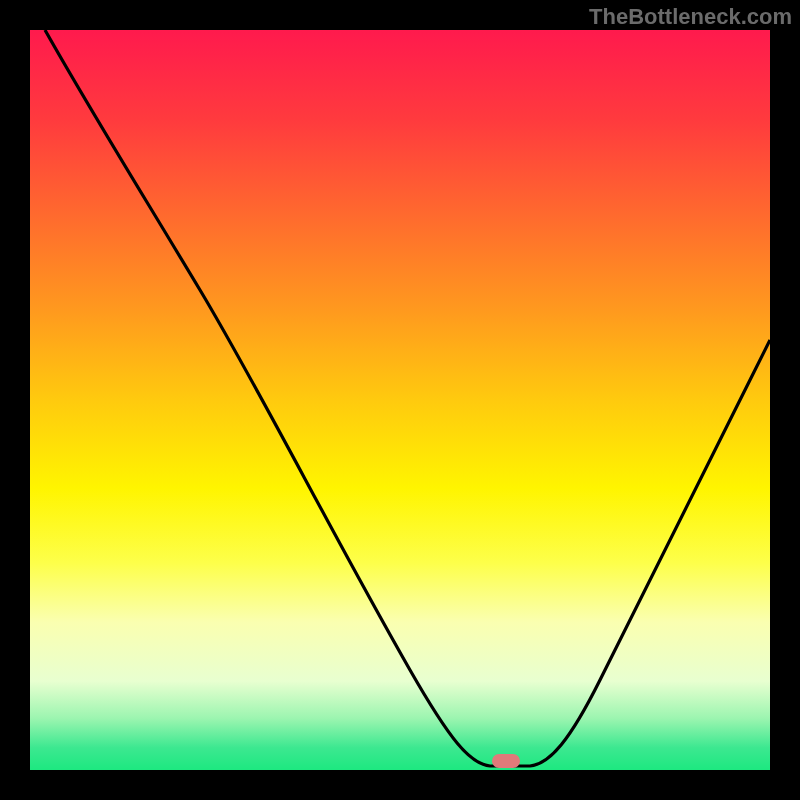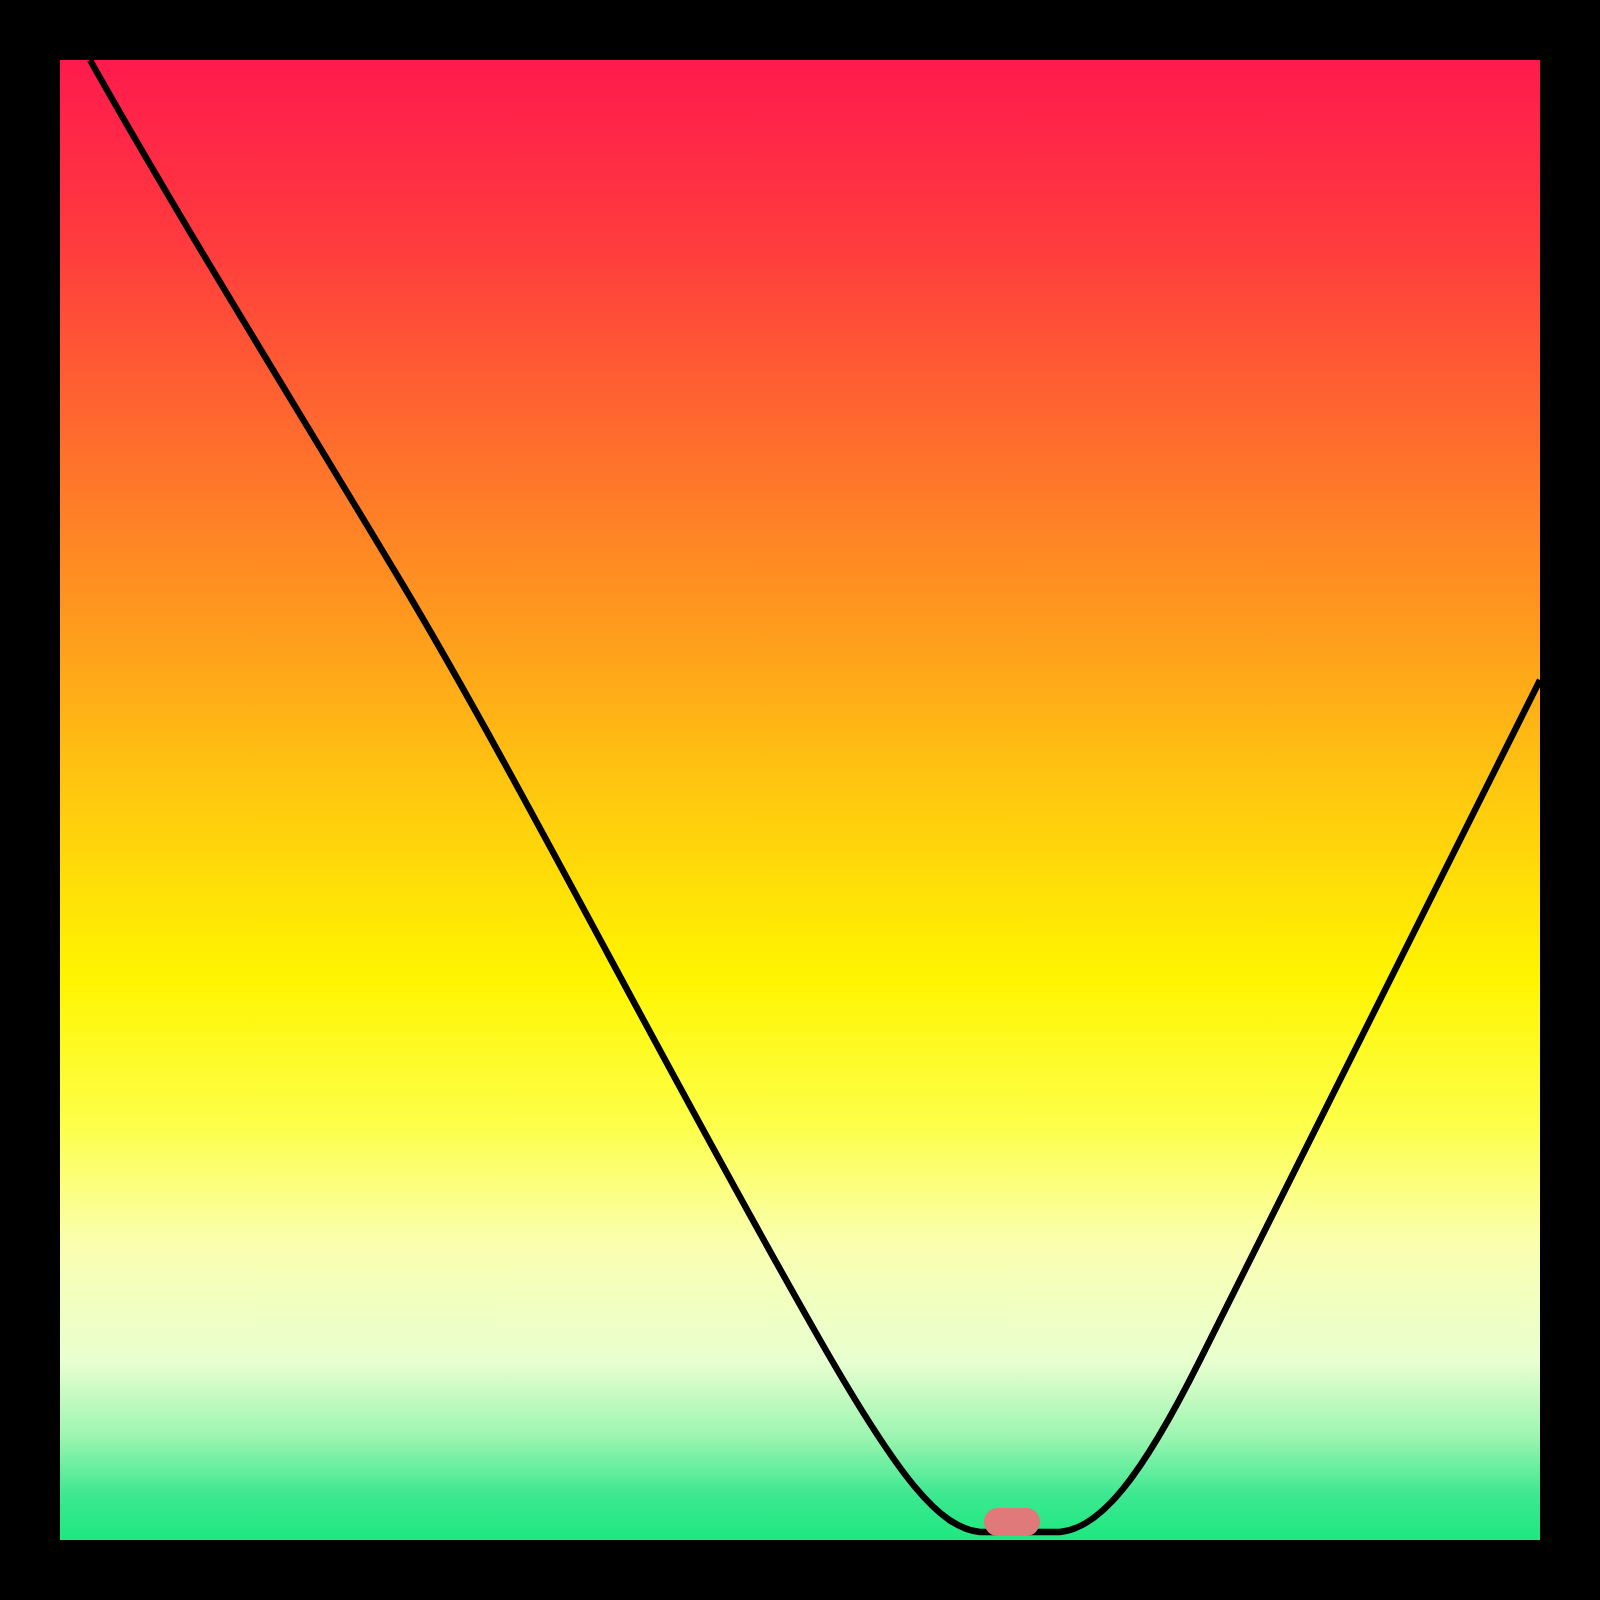--- a/index.html
+++ b/index.html
@@ -61,20 +61,21 @@
     height: 14px;
     background: #e07a7a;
     border-radius: 7px;
     z-index: 6;
   }
 </style>
 </head>
 <body>
 
 <div class="container">
+  <div class="watermark">TheBottleneck.com</div>
 
   <div class="plot-area">
     <svg class="curve" viewBox="0 0 740 740" preserveAspectRatio="none">
       <path d="M 15 0
                C 60 80, 110 160, 170 260
                C 230 360, 300 500, 380 640
                C 420 710, 440 734, 460 736
                L 500 736
                C 520 734, 540 710, 570 650
                C 610 570, 660 470, 720 350

